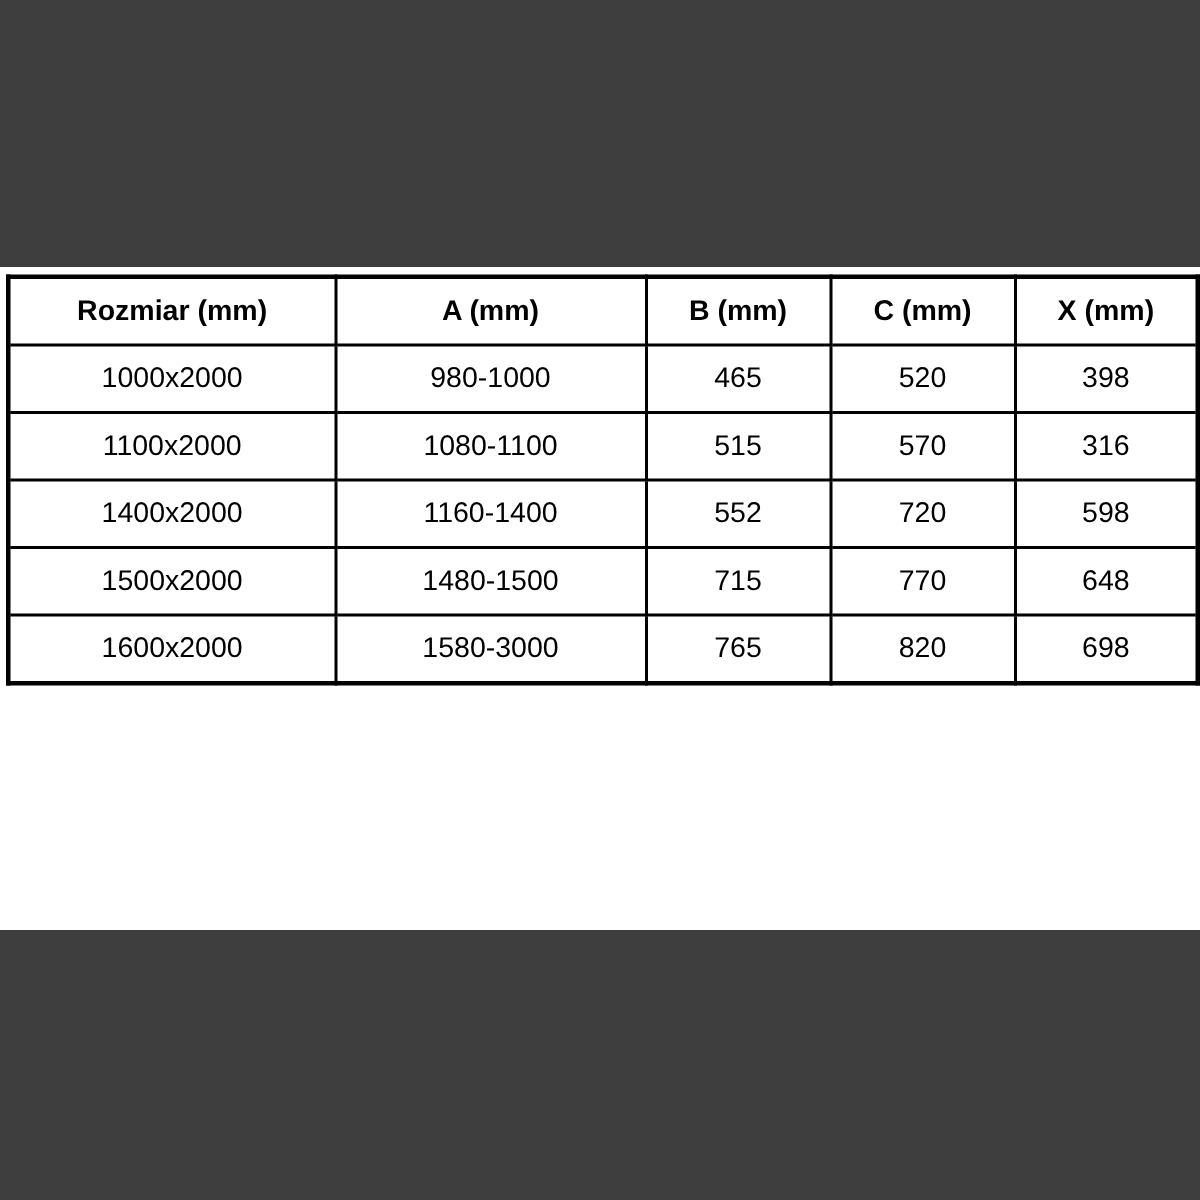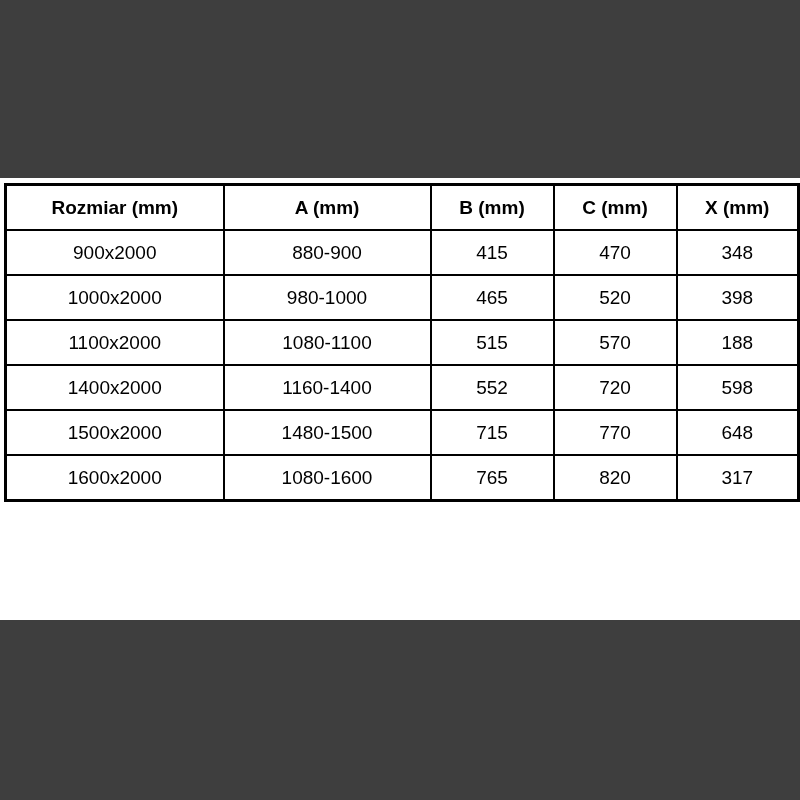--- a/index.html
+++ b/index.html
@@ -71,56 +71,49 @@
       <tr>
         <th>Rozmiar (mm)</th>
         <th>A (mm)</th>
         <th>B (mm)</th>
         <th>C (mm)</th>
         <th>X (mm)</th>
       </tr>
     </thead>
     <tbody>
         <tr>
-          <td>900x2000</td>
-          <td>880-900</td>
-          <td>415</td>
-          <td>470</td>
-          <td>348</td>
-        </tr>
-        <tr>
           <td>1000x2000</td>
           <td>980-1000</td>
           <td>465</td>
           <td>520</td>
           <td>398</td>
         </tr>
         <tr>
           <td>1100x2000</td>
           <td>1080-1100</td>
           <td>515</td>
           <td>570</td>
-          <td>188</td>
+          <td>316</td>
         </tr>
         <tr>
           <td>1400x2000</td>
           <td>1160-1400</td>
           <td>552</td>
           <td>720</td>
           <td>598</td>
         </tr>
         <tr>
           <td>1500x2000</td>
           <td>1480-1500</td>
           <td>715</td>
           <td>770</td>
           <td>648</td>
         </tr>
         <tr>
           <td>1600x2000</td>
-          <td>1080-1600</td>
+          <td>1580-3000</td>
           <td>765</td>
           <td>820</td>
-          <td>317</td>
+          <td>698</td>
         </tr>
       </tbody>
   </table>
 </div>
 
 </body></html>

